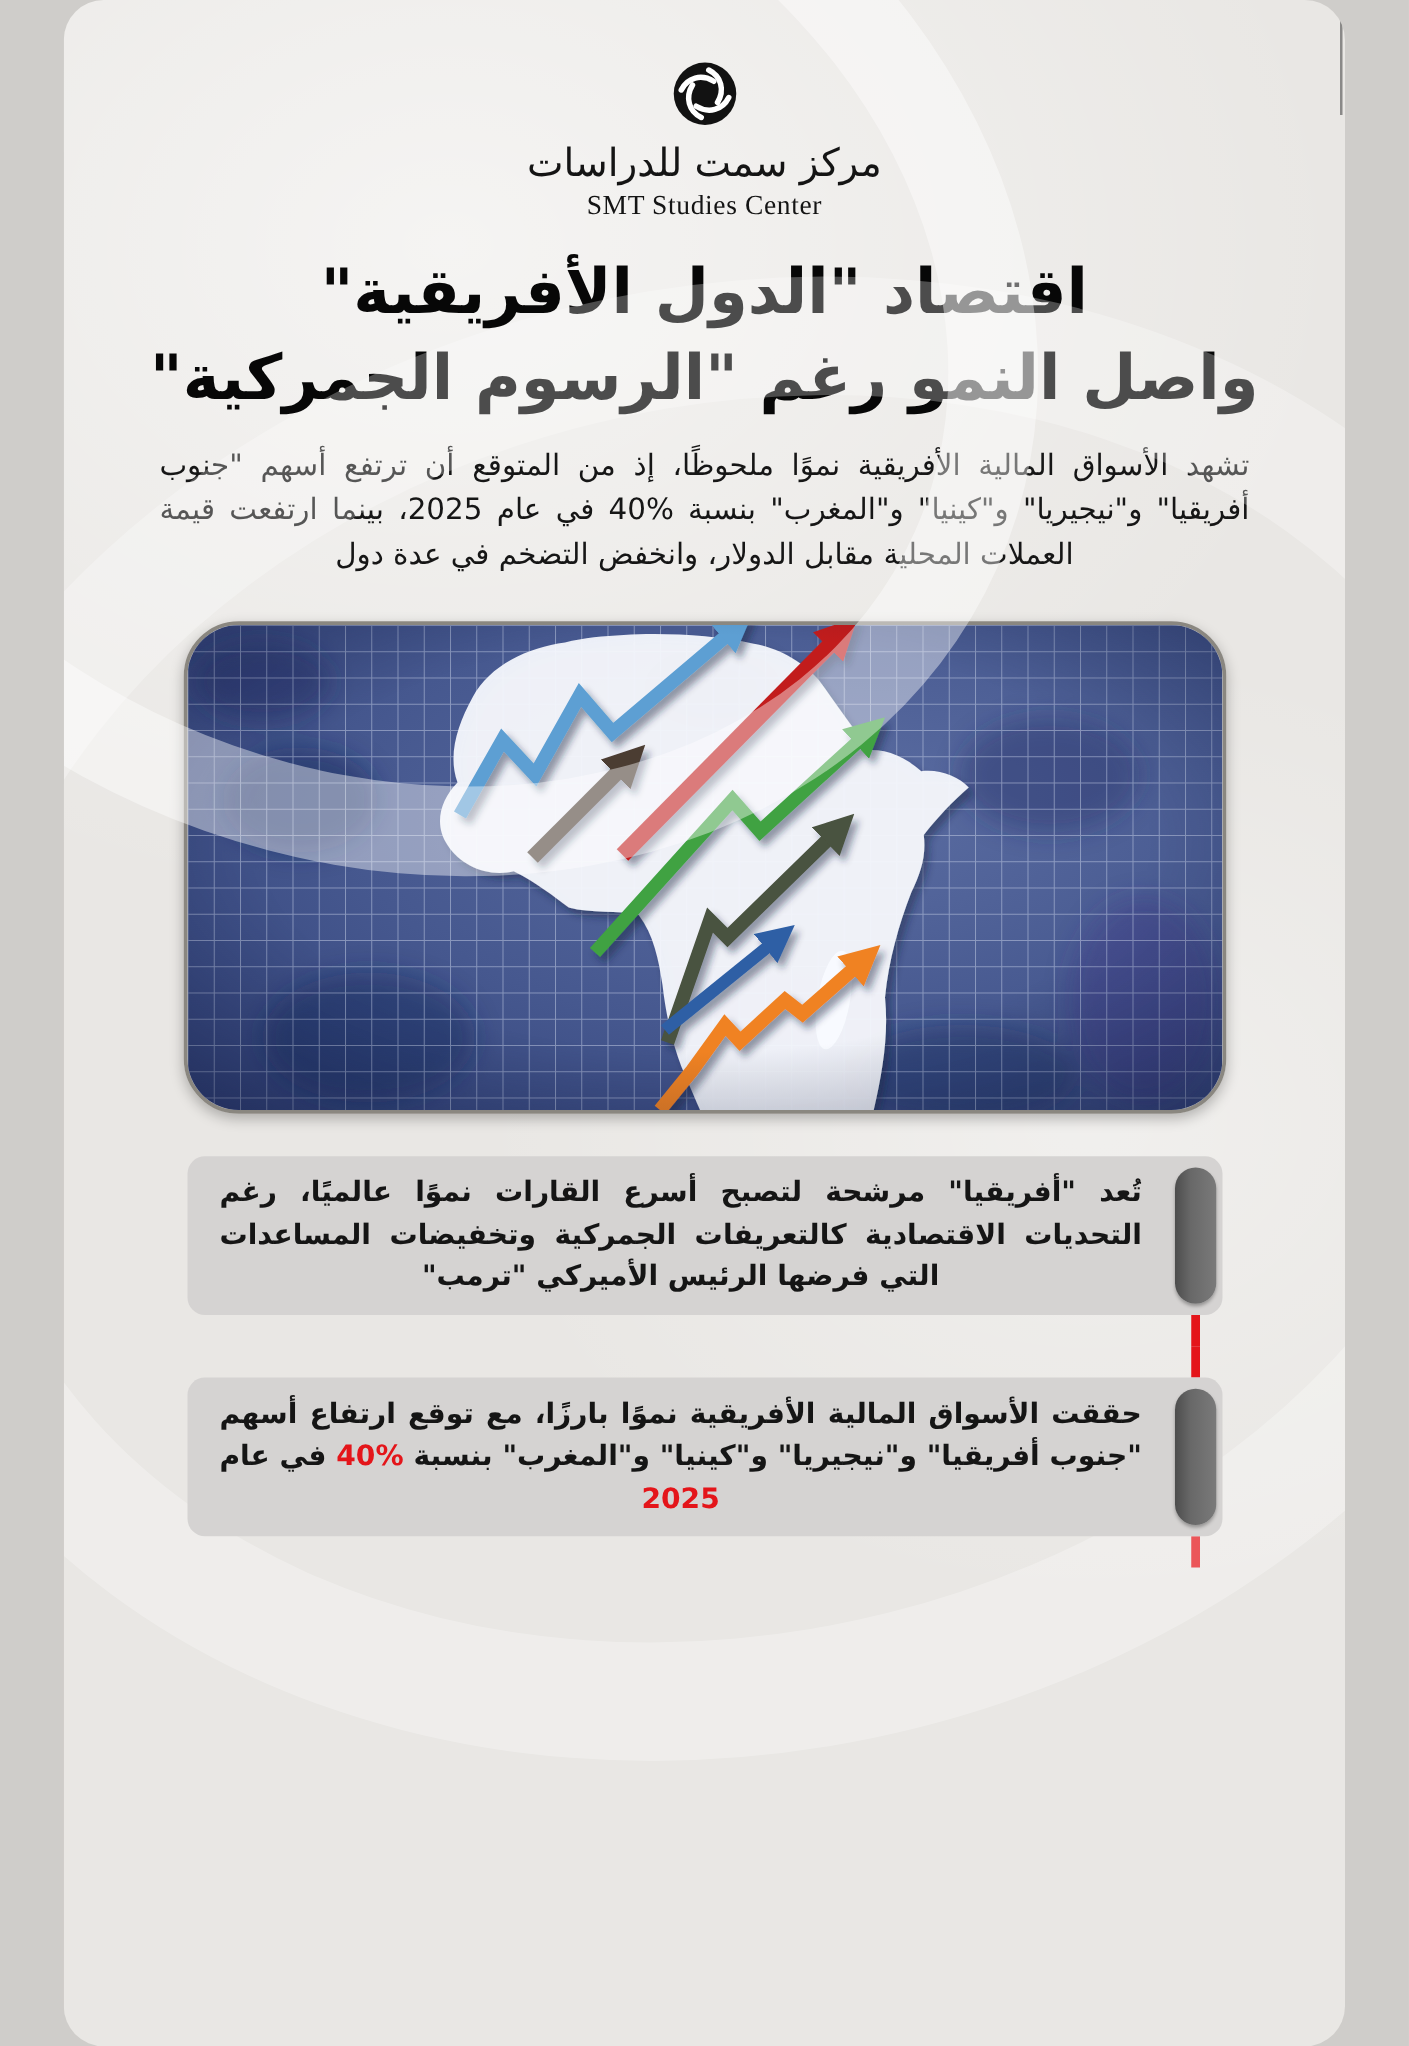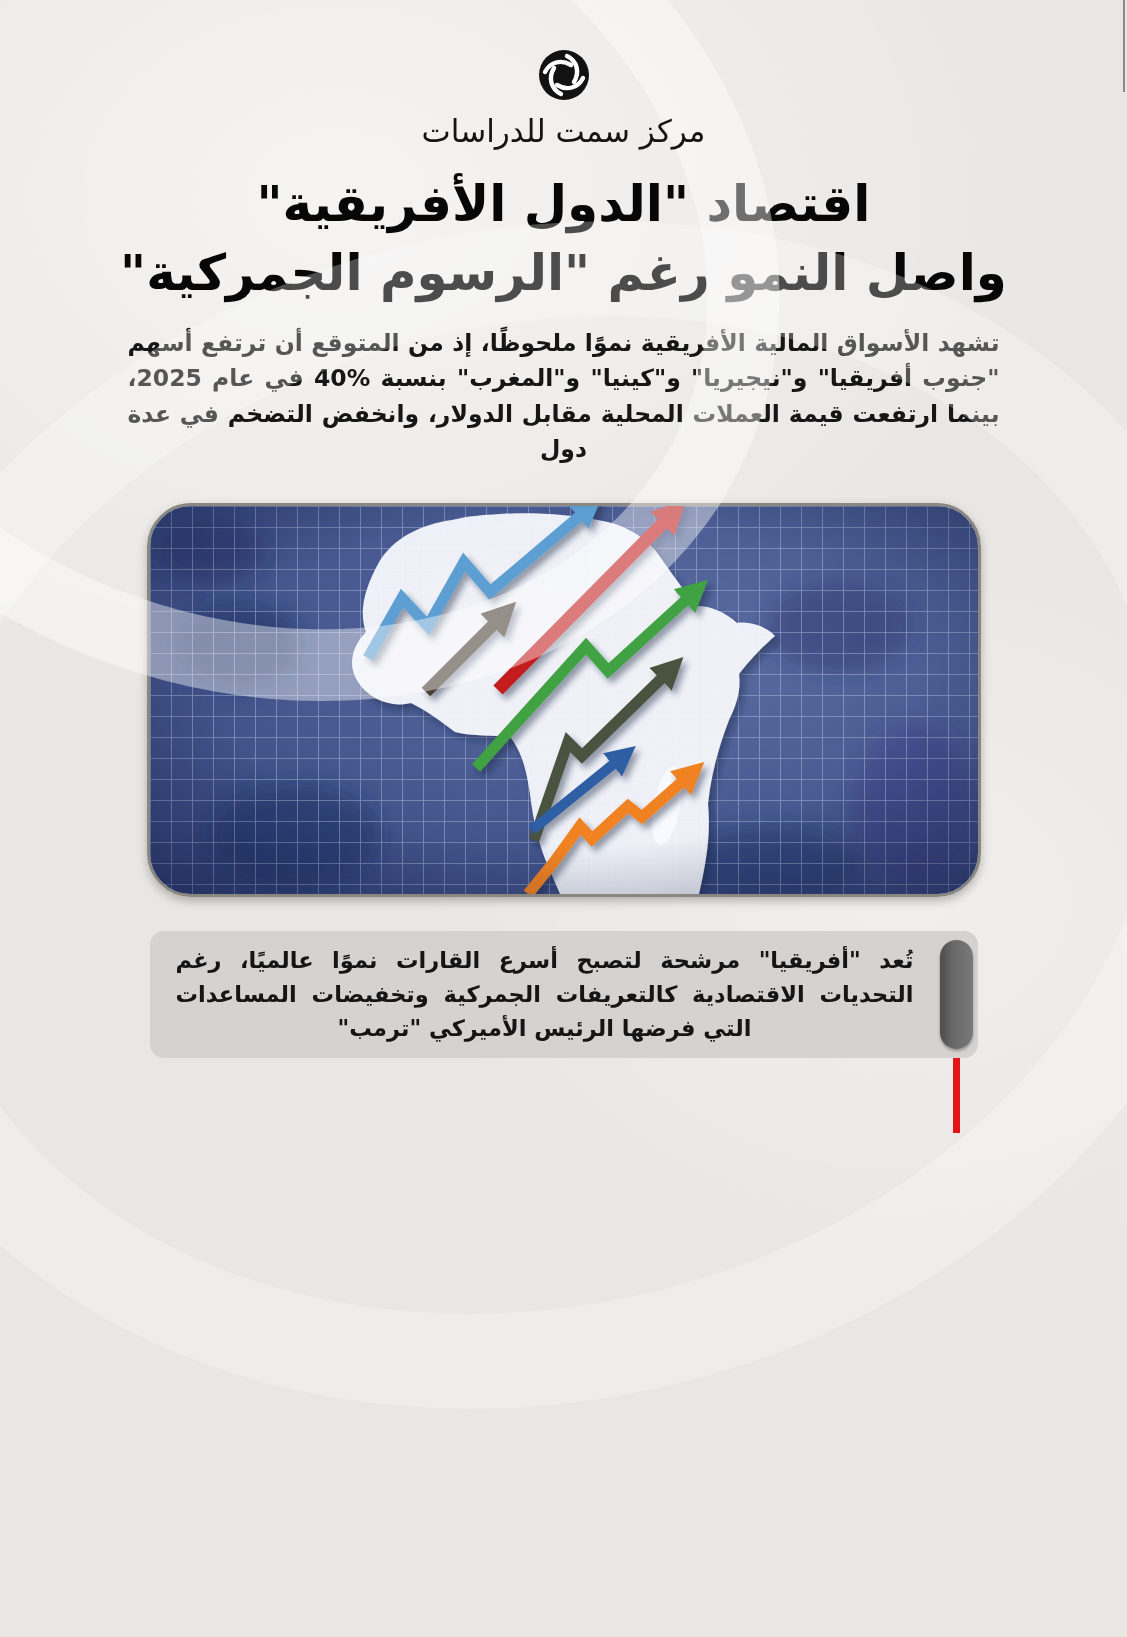--- a/index.html
+++ b/index.html
@@ -1,40 +1,41 @@
 <!DOCTYPE html>
 <html lang="ar"><head>
 <meta charset="utf-8">
 <style>
   html,body{margin:0;padding:0;background:#cfcdca;}
   .page{
-    position:relative;width:1127px;height:1637px;margin:0 auto;
+    position:relative;width:1025px;height:1637px;margin:0 auto;
     background:
       radial-gradient(1200px 900px at 30% 12%, rgba(255,255,255,.55), rgba(255,255,255,0) 60%),
       radial-gradient(900px 700px at 80% 55%, rgba(255,255,255,.35), rgba(255,255,255,0) 55%),
       #e9e7e4;
     overflow:hidden;
     font-family:"DejaVu Sans","Liberation Sans",sans-serif;
     color:#111;
+    border-radius:32px;
   }
   .wm{position:absolute;border-radius:50%;pointer-events:none;}
   .wm1{top:-220px;left:-300px;width:950px;height:760px;border:72px solid rgba(255,255,255,.42);transform:rotate(24deg);}
   .wm2{top:230px;left:-180px;width:1250px;height:980px;border:95px solid rgba(255,255,255,.28);transform:rotate(-14deg);}
   .edge-line{position:absolute;top:0;right:2px;width:2px;height:92px;background:#3c3c3c;opacity:.55;}
 
   .header{position:relative;text-align:center;padding-top:48px;}
   .logo{display:block;margin:0 auto;}
   .brand-ar{direction:rtl;font-size:31px;line-height:1.1;margin-top:12px;color:#141414;}
   .brand-en{font-family:"Liberation Serif","DejaVu Serif",serif;font-size:22px;letter-spacing:.5px;margin-top:3px;color:#141414;}
 
   .headline{direction:rtl;text-align:center;margin-top:22px;font-weight:bold;
     font-size:50px;line-height:1.38;color:#070707;}
   .headline div{white-space:nowrap;}
 
-  .intro{direction:rtl;width:872px;margin:18px auto 0;font-weight:bold;font-size:23.5px;
+  .intro{direction:rtl;width:872px;margin:18px auto 0;font-weight:normal;font-size:23.5px;
     line-height:1.5;text-align:justify;text-align-last:center;color:#161616;}
 
   .figure-wrap{width:828px;height:388px;margin:36px auto 0;border-radius:44px;
     border:3px solid #8a8780;overflow:hidden;box-shadow:0 4px 10px rgba(0,0,0,.25);}
   .figure-wrap svg{display:block;}
 
   .points{width:828px;margin:34px auto 0;display:flex;flex-direction:column;}
   .point-card{position:relative;background:#d5d3d2;border-radius:14px;
     padding:13px 64px 13px 26px;direction:rtl;font-weight:bold;font-size:22.5px;
     line-height:1.5;text-align:justify;text-align-last:center;color:#151515;}
@@ -56,20 +57,21 @@
     <svg class="logo" width="54" height="54" viewBox="-27 -27 54 54">
       <circle cx="0" cy="0" r="25" fill="#121212"></circle>
       <g stroke="#ffffff" stroke-width="4.4" fill="none" stroke-linecap="round">
         <path d="M 3 -19 C 13 -14 16 -3 10 7"></path>
         <path d="M 3 -19 C 13 -14 16 -3 10 7" transform="rotate(90)"></path>
         <path d="M 3 -19 C 13 -14 16 -3 10 7" transform="rotate(180)"></path>
         <path d="M 3 -19 C 13 -14 16 -3 10 7" transform="rotate(270)"></path>
       </g>
     </svg>
     <div class="brand-ar">مركز سمت للدراسات</div>
+    <div class="brand-en">SMT Studies Center</div>
   </div>
 
   <div class="headline">
     <div>اقتصاد "الدول الأفريقية"</div>
     <div>واصل النمو رغم "الرسوم الجمركية"</div>
   </div>
 
   <div class="intro">تشهد الأسواق المالية الأفريقية نموًا ملحوظًا، إذ من المتوقع أن ترتفع أسهم "جنوب أفريقيا" و"نيجيريا" و"كينيا" و"المغرب" بنسبة %40 في عام 2025، بينما ارتفعت قيمة العملات المحلية مقابل الدولار، وانخفض التضخم في عدة دول</div>
 
   <div class="figure-wrap">
@@ -157,16 +159,20 @@
     </svg>
   </div>
 
   <div class="points">
     <div class="point-card">
       <span><span>تُعد "أفريقيا" مرشحة لتصبح أسرع القارات نموًا عالميًا، رغم التحديات الاقتصادية كالتعريفات الجمركية وتخفيضات المساعدات التي فرضها الرئيس الأميركي "ترمب"</span></span>
       <div class="pill"></div>
     </div>
     <div class="connector"></div>
     <div class="connector"></div>
+    <div class="point-card">
+      <span><span>حققت الأسواق المالية الأفريقية نموًا بارزًا، مع توقع ارتفاع أسهم "جنوب أفريقيا" و"نيجيريا" و"كينيا" و"المغرب" بنسبة </span><span class="red">%40</span><span> في عام </span><span class="red">2025</span></span>
+      <div class="pill"></div>
+    </div>
     <div class="connector"></div>
   </div>
 
 </div>
 
 </body></html>

